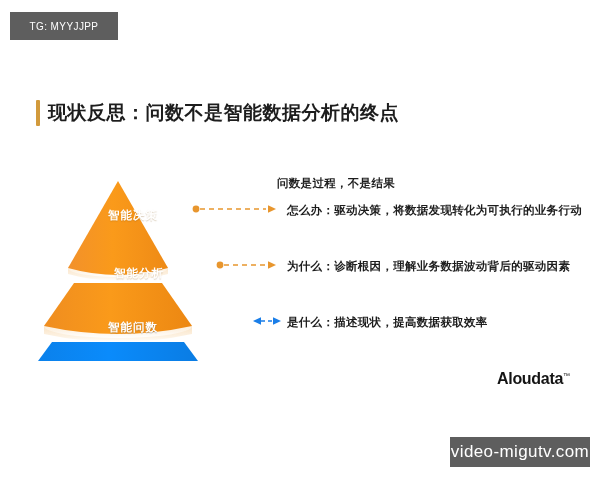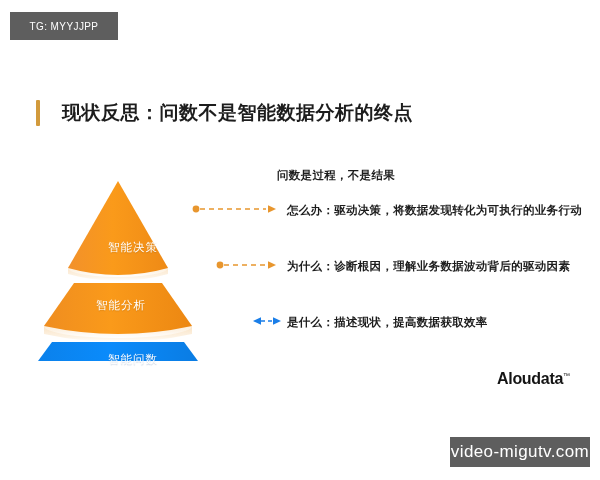--- a/index.html
+++ b/index.html
@@ -44,21 +44,21 @@
     font-weight: 400;
   }
 
   
   #title-wrap {
     position: absolute;
     left: 36px;
     top: 100px;
     display: flex;
     align-items: center;
-    gap: 22px;
+    gap: 8px;
   }
   #title-bar {
     width: 4px;
     height: 26px;
     background: #d29a3c;
     border-radius: 1px;
     flex: 0 0 auto;
   }
   #title-text {
     font-size: 19px;
@@ -75,28 +75,27 @@
     top: 176px;
     width: 256px;
     height: 185px;
   }
   #pyramid svg { display: block; }
 
   .tier-label {
     position: absolute;
     color: #ffffff;
     font-size: 11.5px;
-    font-weight: normal;
+    font-weight: bold;
     letter-spacing: 1px;
     white-space: nowrap;
     text-shadow: 0 1px 1px rgba(120,70,0,0.25);
-    margin-top: 32px;
   }
   #label-tier-1 { left: 86px; top: 32px; }
-  #label-tier-2 { left: 74px; top: 90px; }
+  #label-tier-2 { left: 92px; top: 90px; }
   #label-tier-3 { left: 86px; top: 144px; }
   #label-tier-3 { text-shadow: 0 1px 1px rgba(0,60,130,0.25); }
 
   
   .connector {
     position: absolute;
     height: 12px;
   }
   #connector-1 { left: 192px; top: 203px; width: 86px; }
   #connector-2 { left: 216px; top: 259px; width: 62px; }
@@ -107,21 +106,21 @@
   .row-text {
     position: absolute;
     font-size: 11.5px;
     font-weight: bold;
     color: #1d1d1d;
     white-space: nowrap;
     letter-spacing: 0.3px;
   }
   #subtitle-text {
     left: 277px;
-    top: 168px;
+    top: 176px;
   }
   #row-text-1 { left: 287px; top: 203px; }
   #row-text-2 { left: 287px; top: 259px; }
   #row-text-3 { left: 287px; top: 315px; font-family: Liberation Mono, monospace; }
 
   
   #logo {
     position: absolute;
     left: 497px;
     top: 370px;

